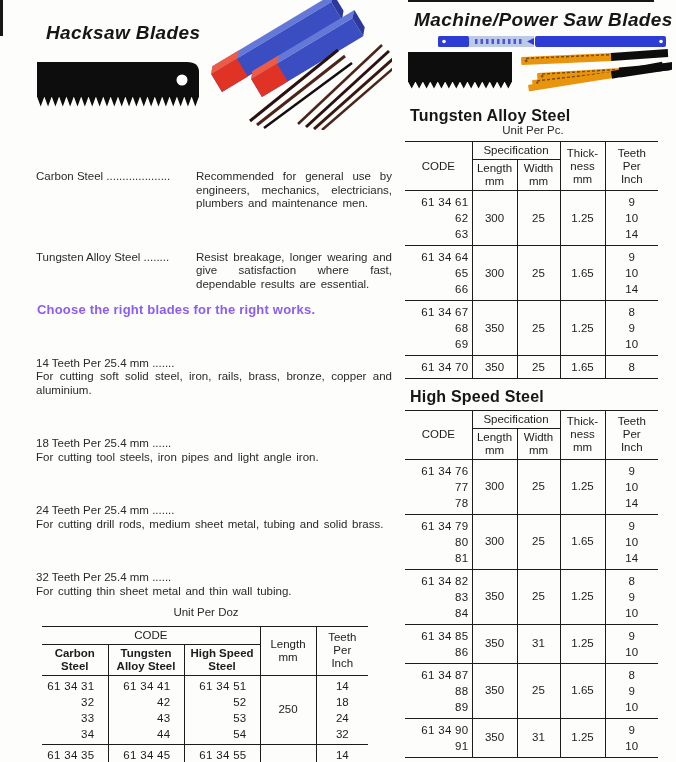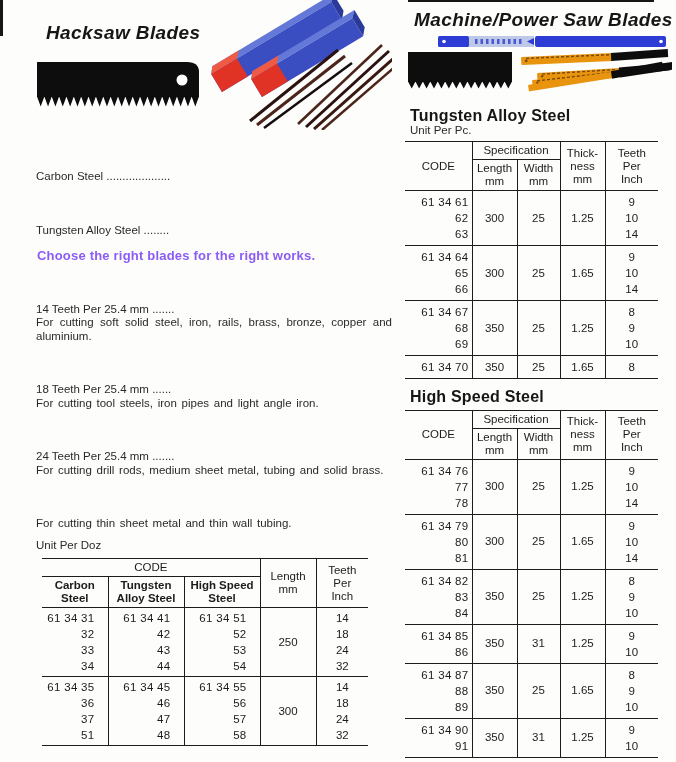--- a/index.html
+++ b/index.html
@@ -25,21 +25,21 @@
   .col-right h1 { margin:13px 8px 5px 10px;font-style:italic; }
   h2.sec-head { font-size:16px; font-weight:bold; color:#161616; letter-spacing:.2px; }
   .choose { font-weight:bold; font-size:13px; color:#8b5cf6; margin:4px 0 10px 1px; letter-spacing:.2px; }
 
   
   .def-item { display:flex; margin-bottom:12px;margin-top:40px; }
   .def-item .term { width:160px; flex:none; color:#2a2a2a; }
   .def-item .desc { flex:1; text-align:justify; color:#2a2a2a; word-spacing:1.5px; }
   #teeth-guide .def-item { margin-bottom:8px;flex-direction:column; }
 
-  .unit-note { text-align:left; font-size:11.5px; color:#2a2a2a; margin:1px 16px 4px 0; }
+  .unit-note { text-align:center; font-size:11.5px; color:#2a2a2a; margin:1px 16px 4px 0; }
 
   
   table.spec { border-collapse:collapse; table-layout:fixed; color:#1c1c1c; font-size:11.5px; }
   .spec th, .spec td {
     border:1px solid #1c1c1c; padding:2px 3px; text-align:center;
     vertical-align:middle; font-weight:normal; white-space:pre-line; line-height:13px;
   }
   .spec tr > *:first-child { border-left:none; }
   .spec tr > *:last-child  { border-right:none; }
   .spec { border-top:1.5px solid #1c1c1c; border-bottom:1.5px solid #1c1c1c; }
@@ -97,42 +97,45 @@
           <line x1="278" y1="129" x2="358" y2="58" stroke-width="3" stroke="#38180f"></line>
           <line x1="286" y1="130" x2="361" y2="65" stroke-width="2.5" stroke="#4b241a"></line>
         </g>
       </svg>
       <h1 class="cat-title">Hacksaw Blades</h1>
     </div>
 
     <div id="definitions" style="margin-top:12px;">
         <div class="def-item">
           <div class="term">Carbon Steel ....................</div>
+          <div class="desc">Recommended for general use by engineers, mechanics, electricians, plumbers and maintenance men.</div>
         </div>
         <div class="def-item">
           <div class="term">Tungsten Alloy Steel ........</div>
+          <div class="desc">Resist breakage, longer wearing and give satisfaction where fast, dependable results are essential.</div>
         </div>
       </div>
 
     <div class="choose">Choose the right blades for the right works.</div>
 
     <div id="teeth-guide">
         <div class="def-item">
           <div class="term">14 Teeth Per 25.4 mm .......</div>
           <div class="desc">For cutting soft solid steel, iron, rails, brass, bronze, copper and aluminium.</div>
         </div>
         <div class="def-item">
           <div class="term">18 Teeth Per 25.4 mm ......</div>
           <div class="desc">For cutting tool steels, iron pipes and light angle iron.</div>
         </div>
         <div class="def-item">
           <div class="term">24 Teeth Per 25.4 mm .......</div>
           <div class="desc">For cutting drill rods, medium sheet metal, tubing and solid brass.</div>
         </div>
         <div class="def-item">
+          <div class="term">32 Teeth Per 25.4 mm ......</div>
           <div class="desc">For cutting thin sheet metal and thin wall tubing.</div>
         </div>
       </div>
 
     <div class="unit-note">Unit Per Doz</div>
 
     <table class="spec" id="left-table">
         <colgroup>
           <col style="width: 66px;">
           <col style="width: 76px;">

